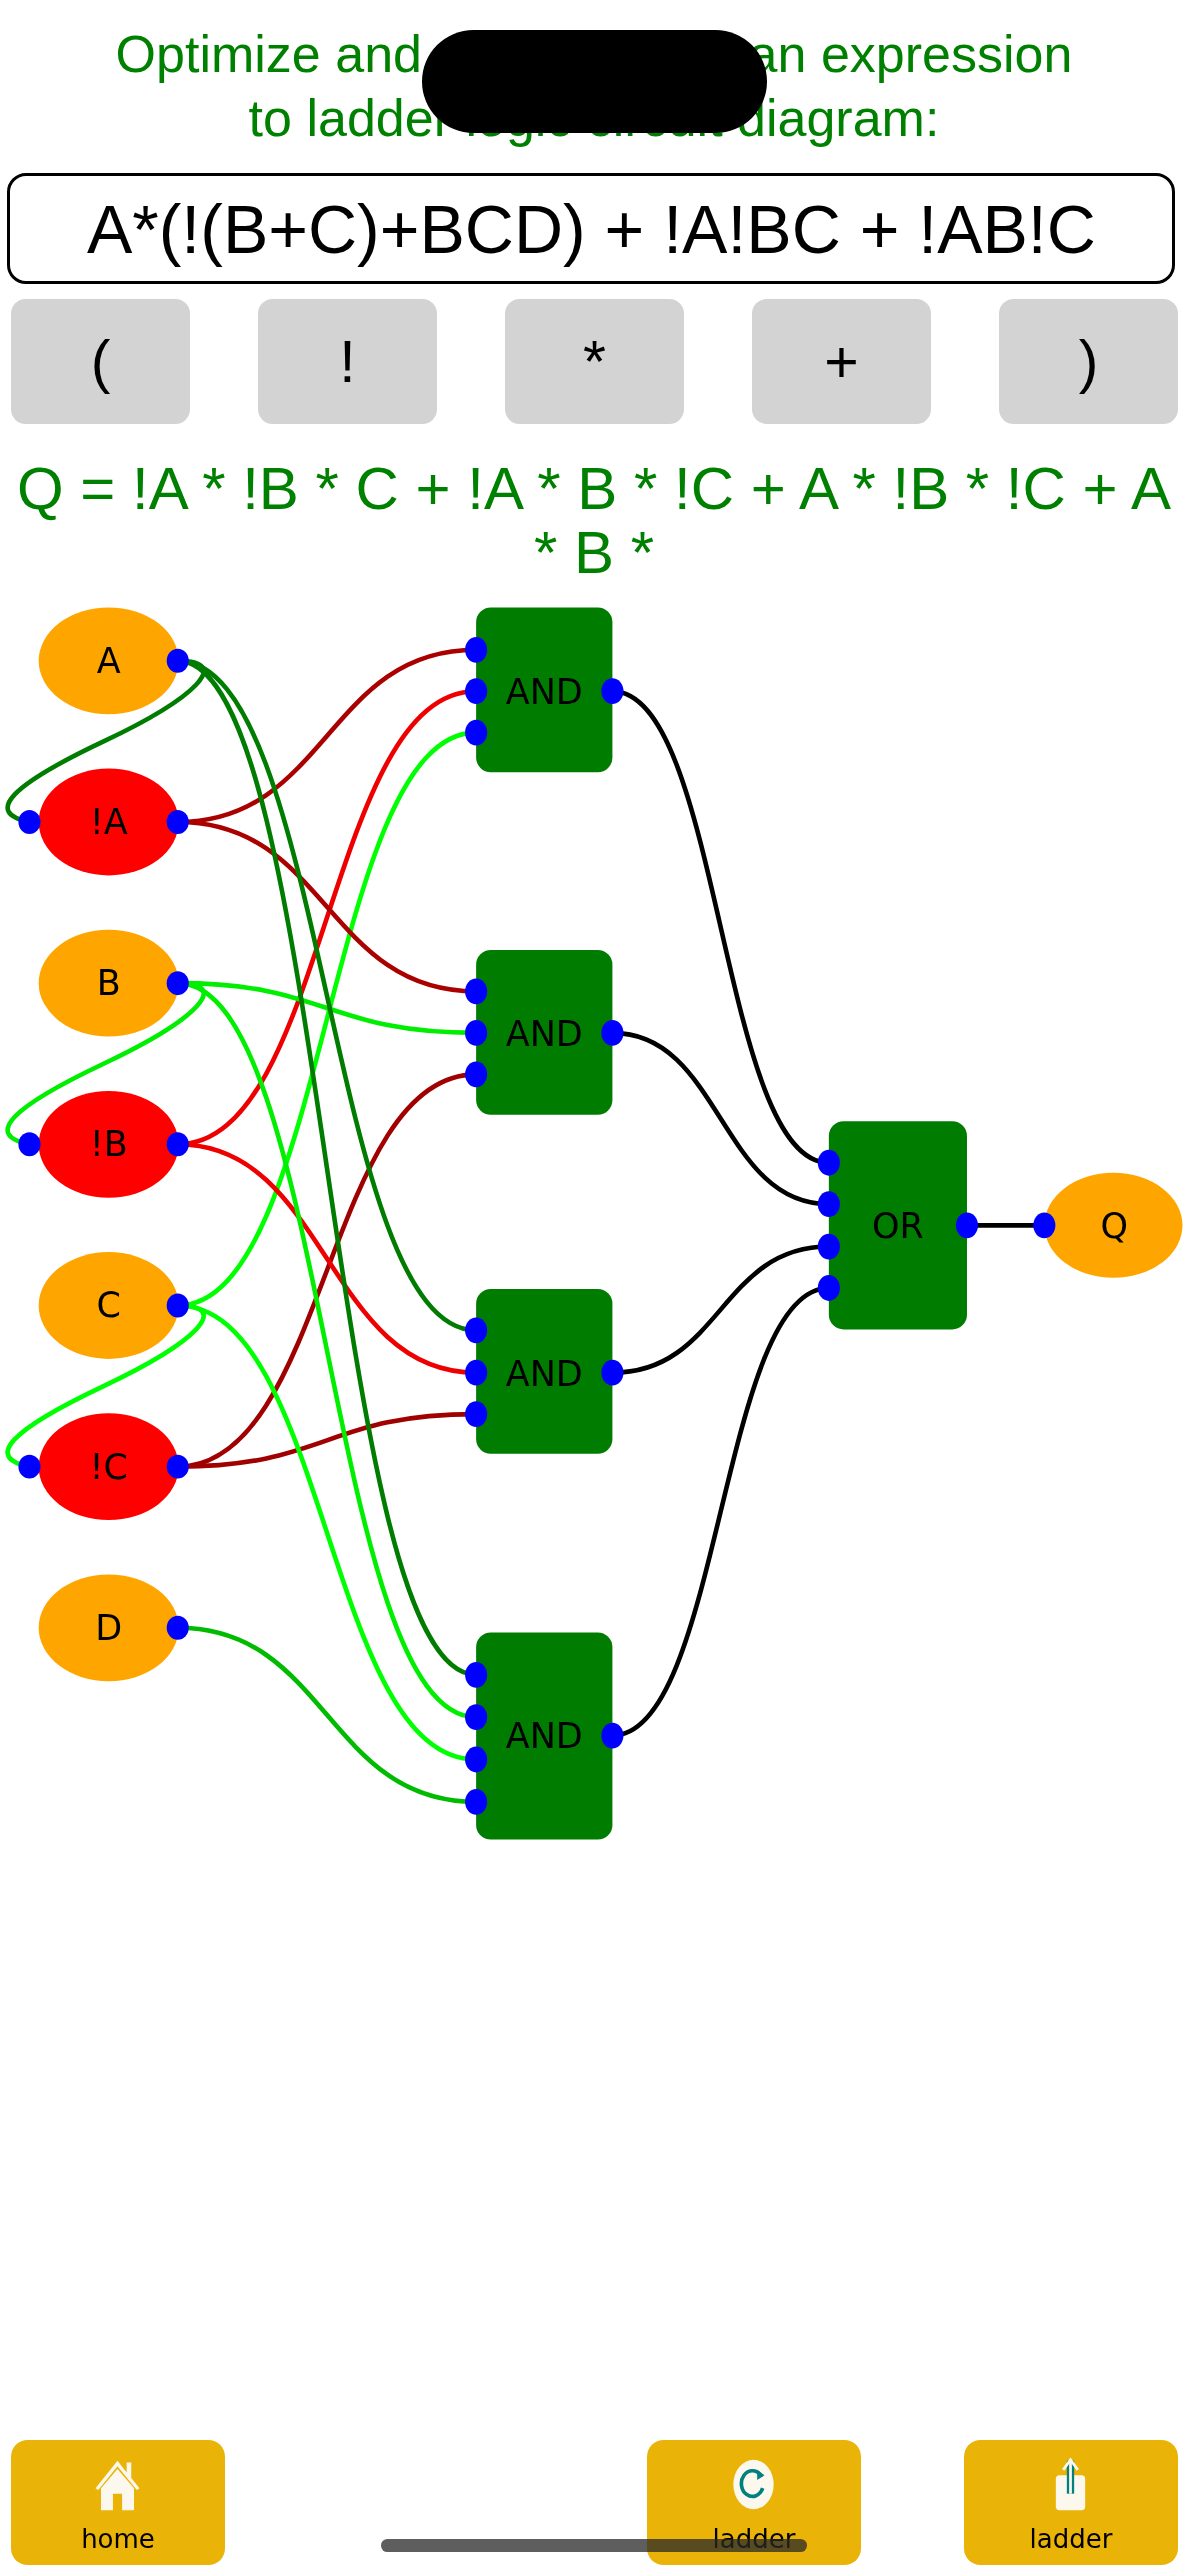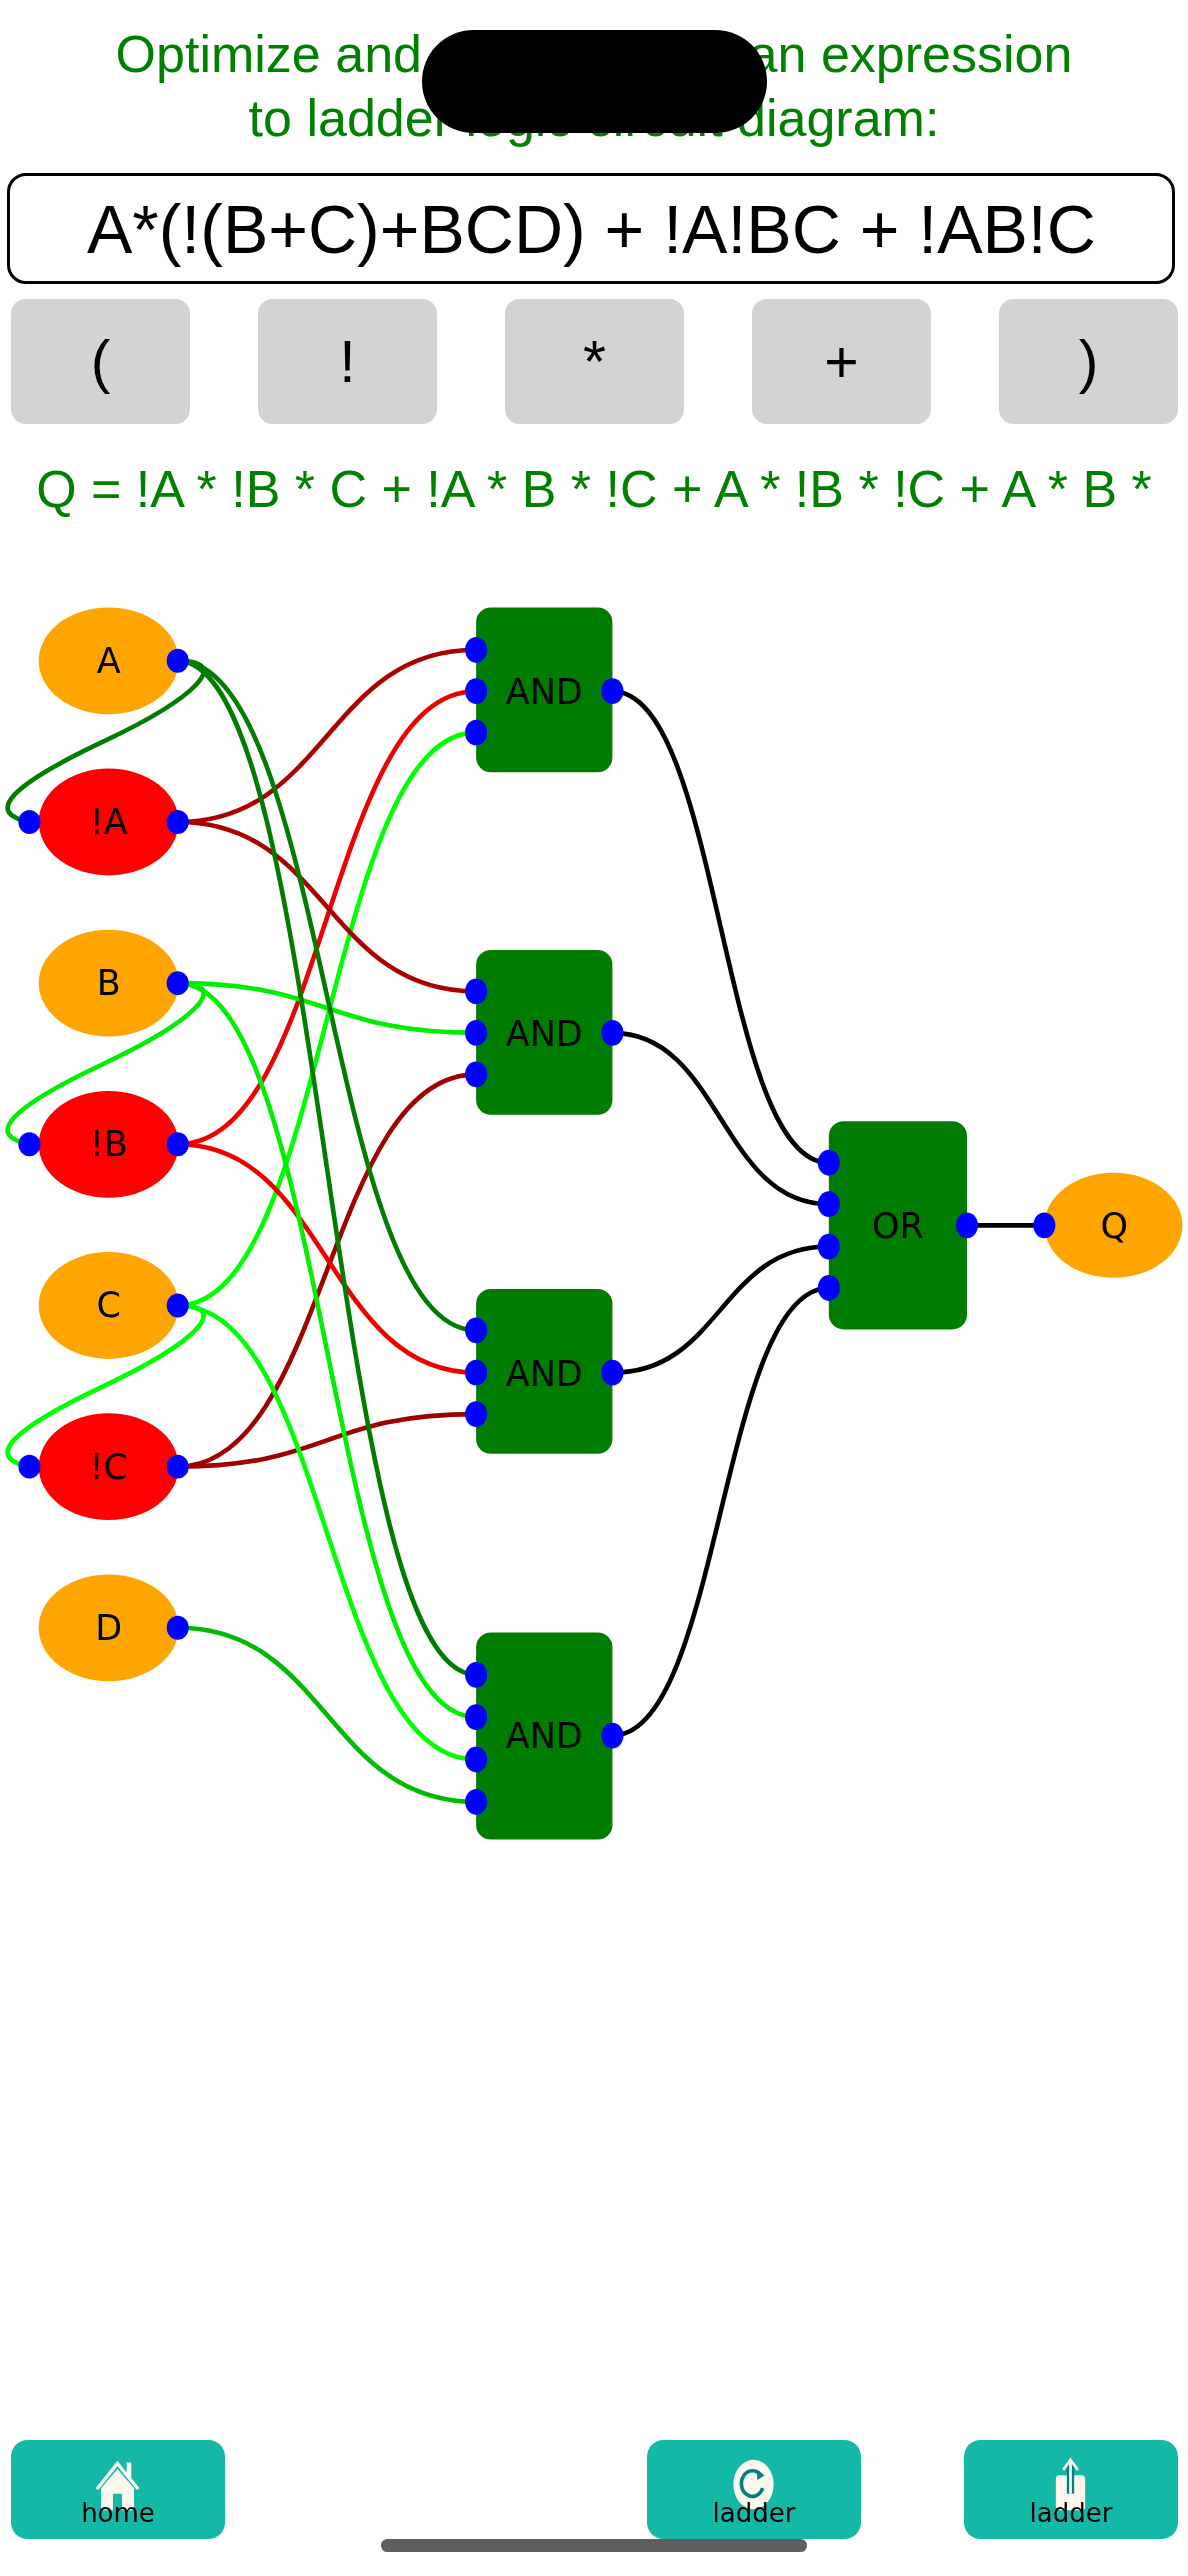--- a/index.html
+++ b/index.html
@@ -20,28 +20,28 @@
     background: #fff;
   }
   .ops { position: absolute; left: 0; top: 299px; width: 1188px; height: 125px; }
   .op-btn {
     position: absolute; top: 0; width: 179px; height: 125px; background: #d3d3d3;
     border-radius: 14.7px; display: flex; align-items: center; justify-content: center;
     font-size: 59px; color: #000; font-family: "Liberation Sans", sans-serif; cursor: pointer;
   }
   .result {
     position: absolute; left: 0; top: 457px; width: 1188px; text-align: center;
-    color: #008000; font-size: 52px; line-height: 64px; font-family: "Liberation Sans", sans-serif;
+    color: #008000; font-size: 60px; line-height: 64px; font-family: "Liberation Sans", sans-serif;
   }
   .result .line2 { display: block; }
   #circuit { position: absolute; left: 0; top: 0; }
   .node-label { font-family: "DejaVu Sans", sans-serif; font-size: 38px; fill: #000; }
   .toolbar { position: absolute; left: 0; top: 2440px; width: 1188px; height: 125px; }
   .tb-btn {
-    position: absolute; top: 0; width: 214px; height: 99px; background: #14b8a6;
+    position: absolute; top: 0; width: 214px; height: 125px; background: #eab308;
     border-radius: 16.6px; cursor: pointer;
   }
   .tb-btn svg { position: absolute; left: 79px; top: 16.6px; }
   .tb-btn .lbl {
     position: absolute; left: 0; bottom: 11px; width: 100%; text-align: center;
     font-size: 26px; color: #000; font-family: "DejaVu Sans", sans-serif;
   }
   .home-indicator {
     position: absolute; left: 381px; top: 2539px; width: 426px; height: 13px;
     border-radius: 6.4px; background: rgba(40,40,40,0.75);

